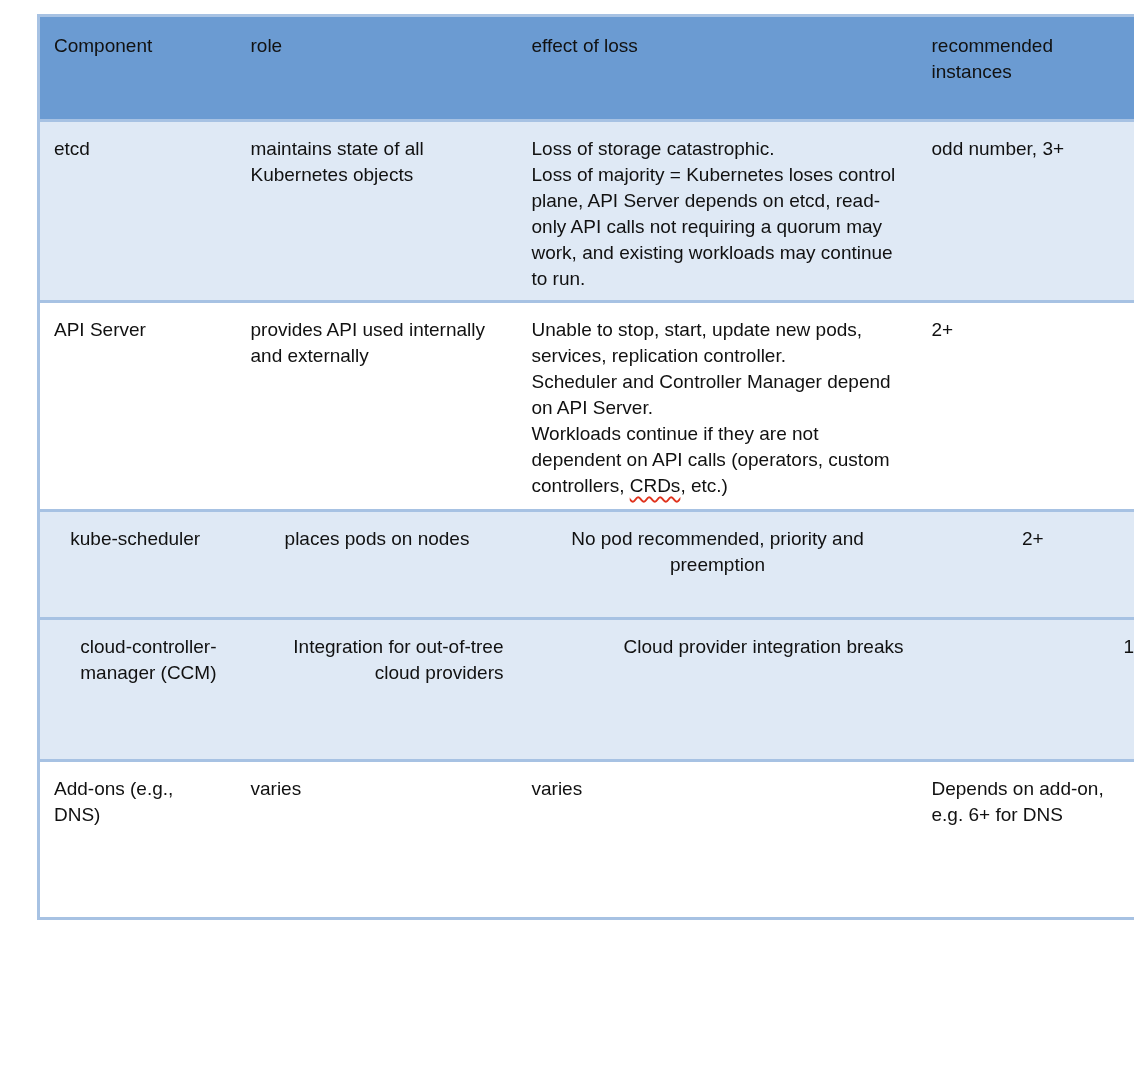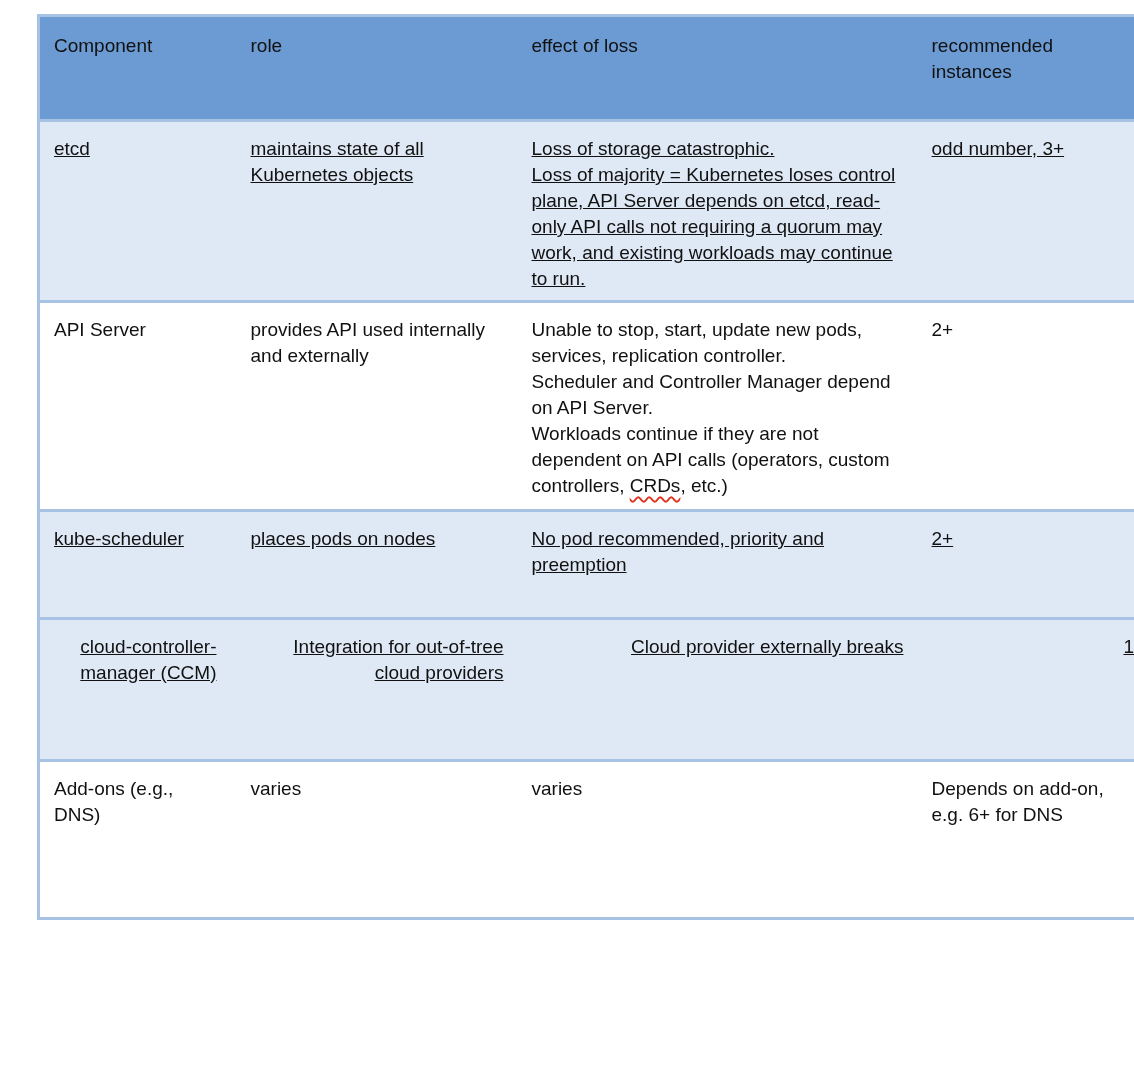--- a/index.html
+++ b/index.html
@@ -44,26 +44,26 @@
   }
   td:first-child, th:first-child { padding-right: 20px; }
 
   thead th {
     background: var(--header-bg, #6b9bd2);
     height: 105px;
     padding-top: 16px;
   }
   tbody td { border-top: 3px solid var(--border, #a7c2e3); }
 
-  tr.row-alt td { background: var(--row-alt-bg, #dfe9f5); text-decoration: underline; }
+  tr.row-alt td { background: var(--row-alt-bg, #dfe9f5); }
   tr.row-plain td { background: var(--row-bg, #ffffff); }
 
   tr.h1 td { height: 180px; }
   tr.h2 td { height: 209px; }
-  tr.h3 td { height: 108px; }
+  tr.h3 td { height: 108px; text-align: center; }
   tr.h4 td { height: 144px; }
   tr.h5 td { height: 142px; text-align: right; }
   tr.h6 td { height: 158px; }
 
   td.break-hard { word-break: break-all; }
 
   .misspell {
     text-decoration: underline wavy var(--misspell, #e0321c) 2px;
     text-decoration-skip-ink: none;
     text-underline-offset: 4px;
@@ -107,21 +107,21 @@
       </tr>
       <tr class="row-alt h3">
         <td>kube-scheduler</td>
         <td>places pods on nodes</td>
         <td>No pod recommended, priority and preemption</td>
         <td>2+</td>
       </tr>
       <tr class="row-alt h5">
         <td>cloud-controller-manager (CCM)</td>
         <td>Integration for out-of-tree cloud providers</td>
-        <td>Cloud provider externally breaks</td>
+        <td>Cloud provider integration breaks</td>
         <td>1</td>
       </tr>
       <tr class="row-plain h6">
         <td>Add-ons (e.g., DNS)</td>
         <td>varies</td>
         <td>varies</td>
         <td>Depends on add-on, e.g. 6+ for DNS</td>
       </tr>
     </tbody>
   </table>

